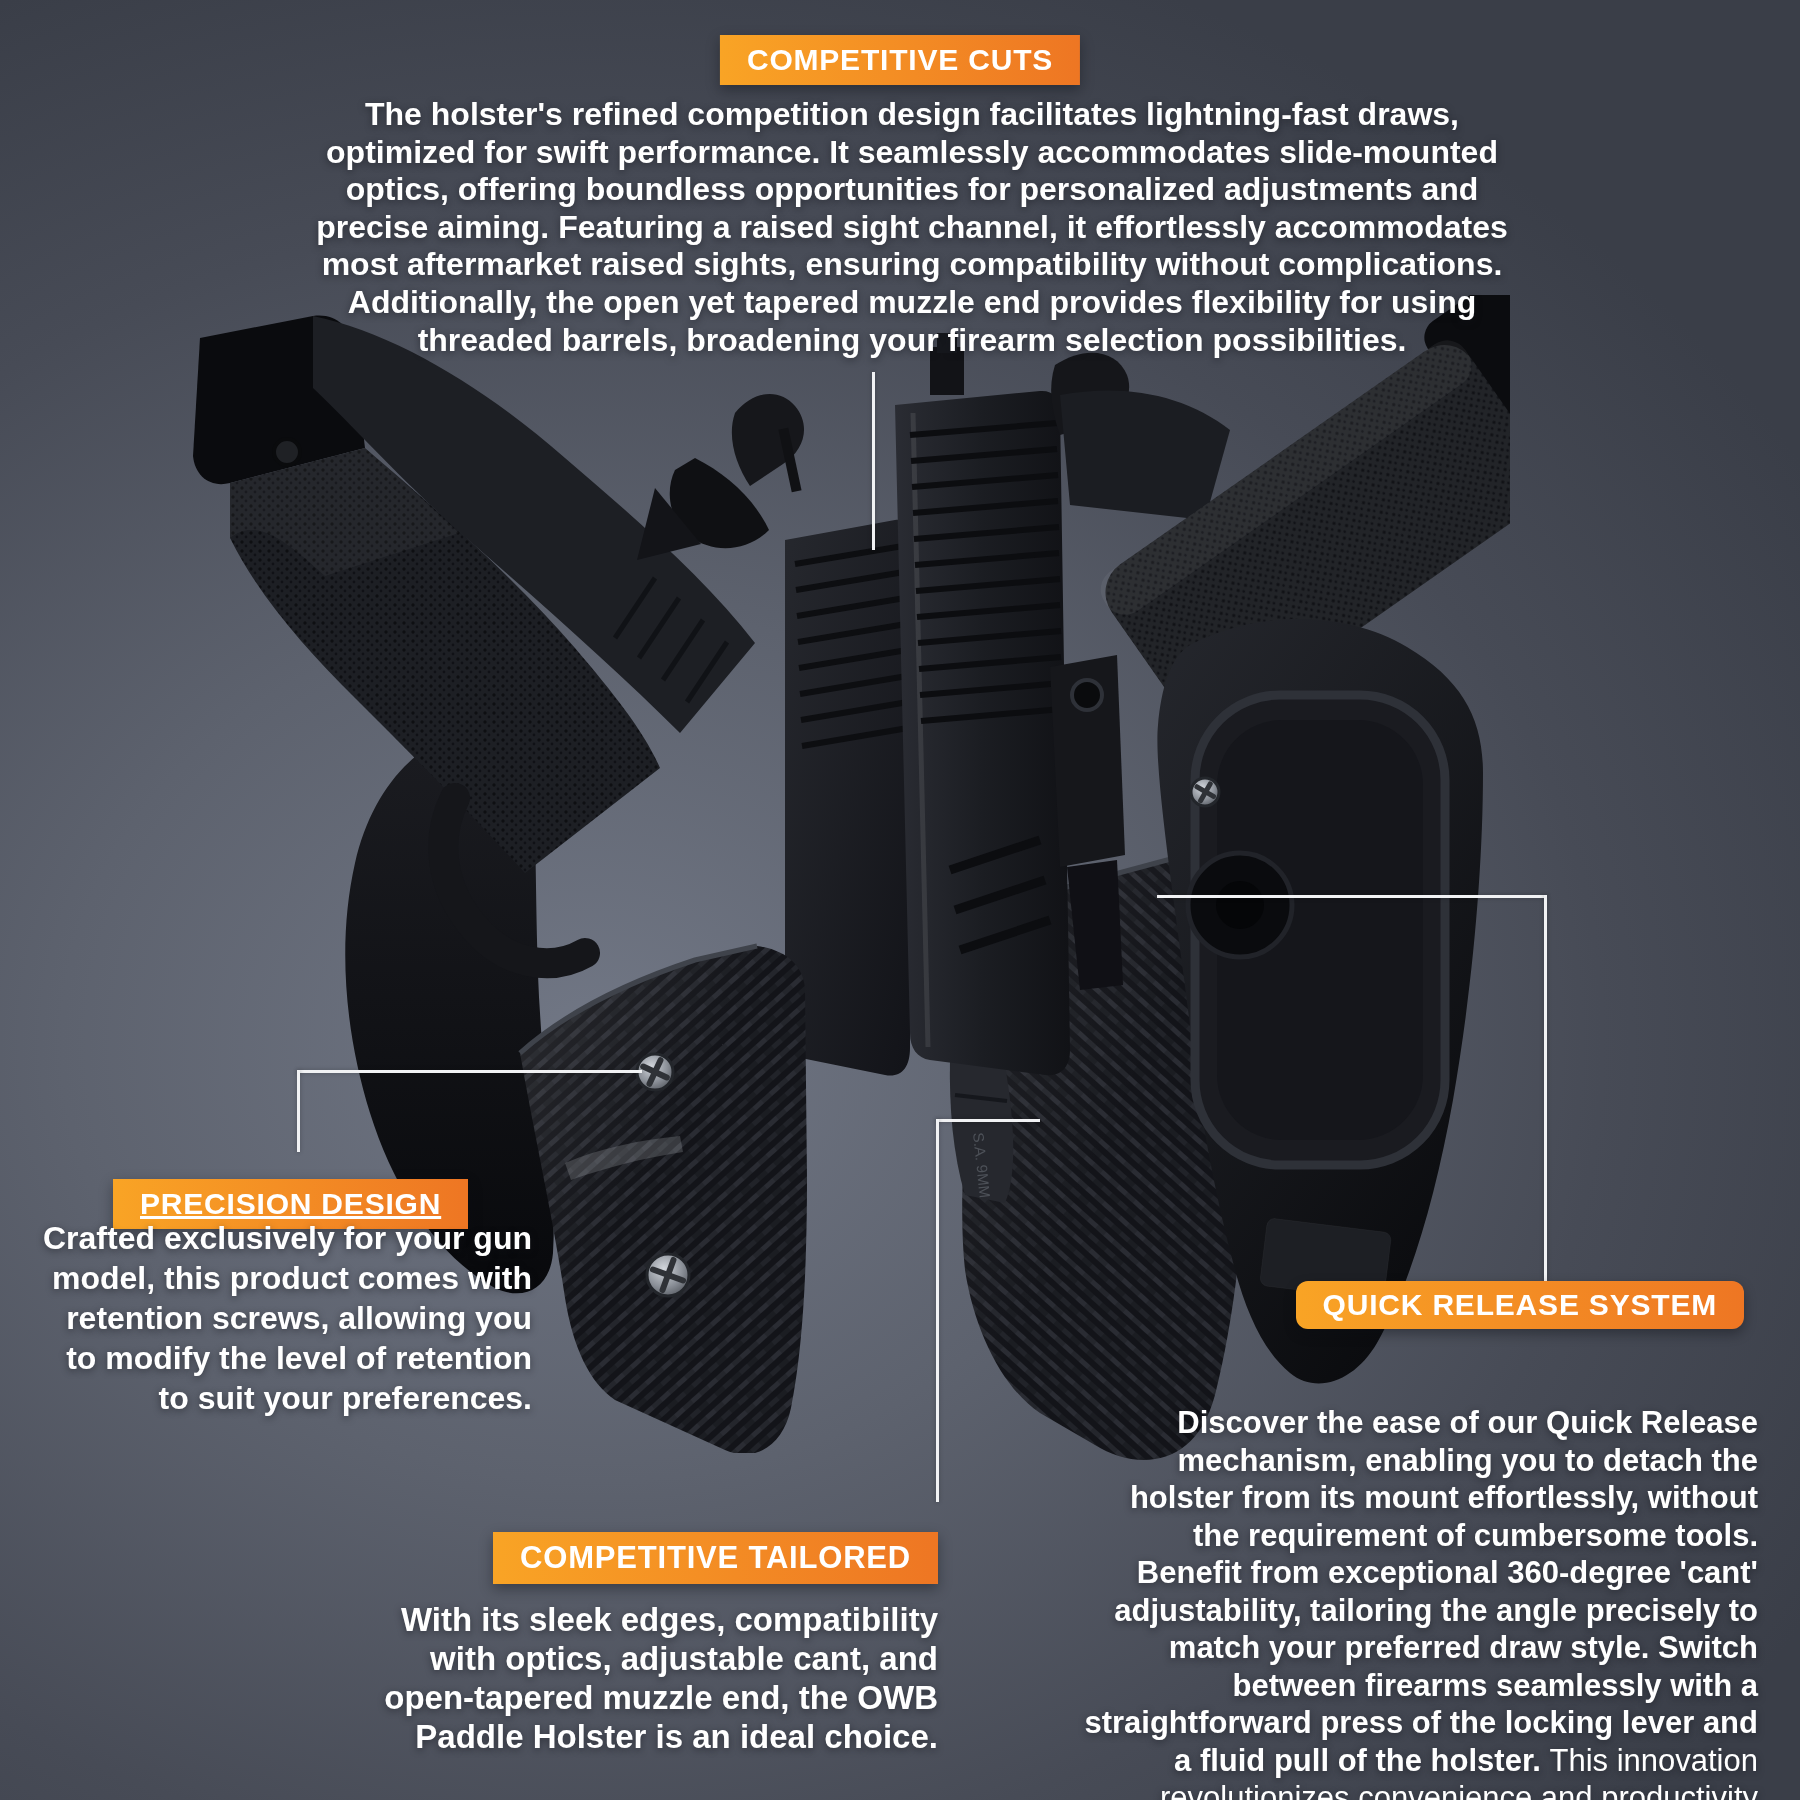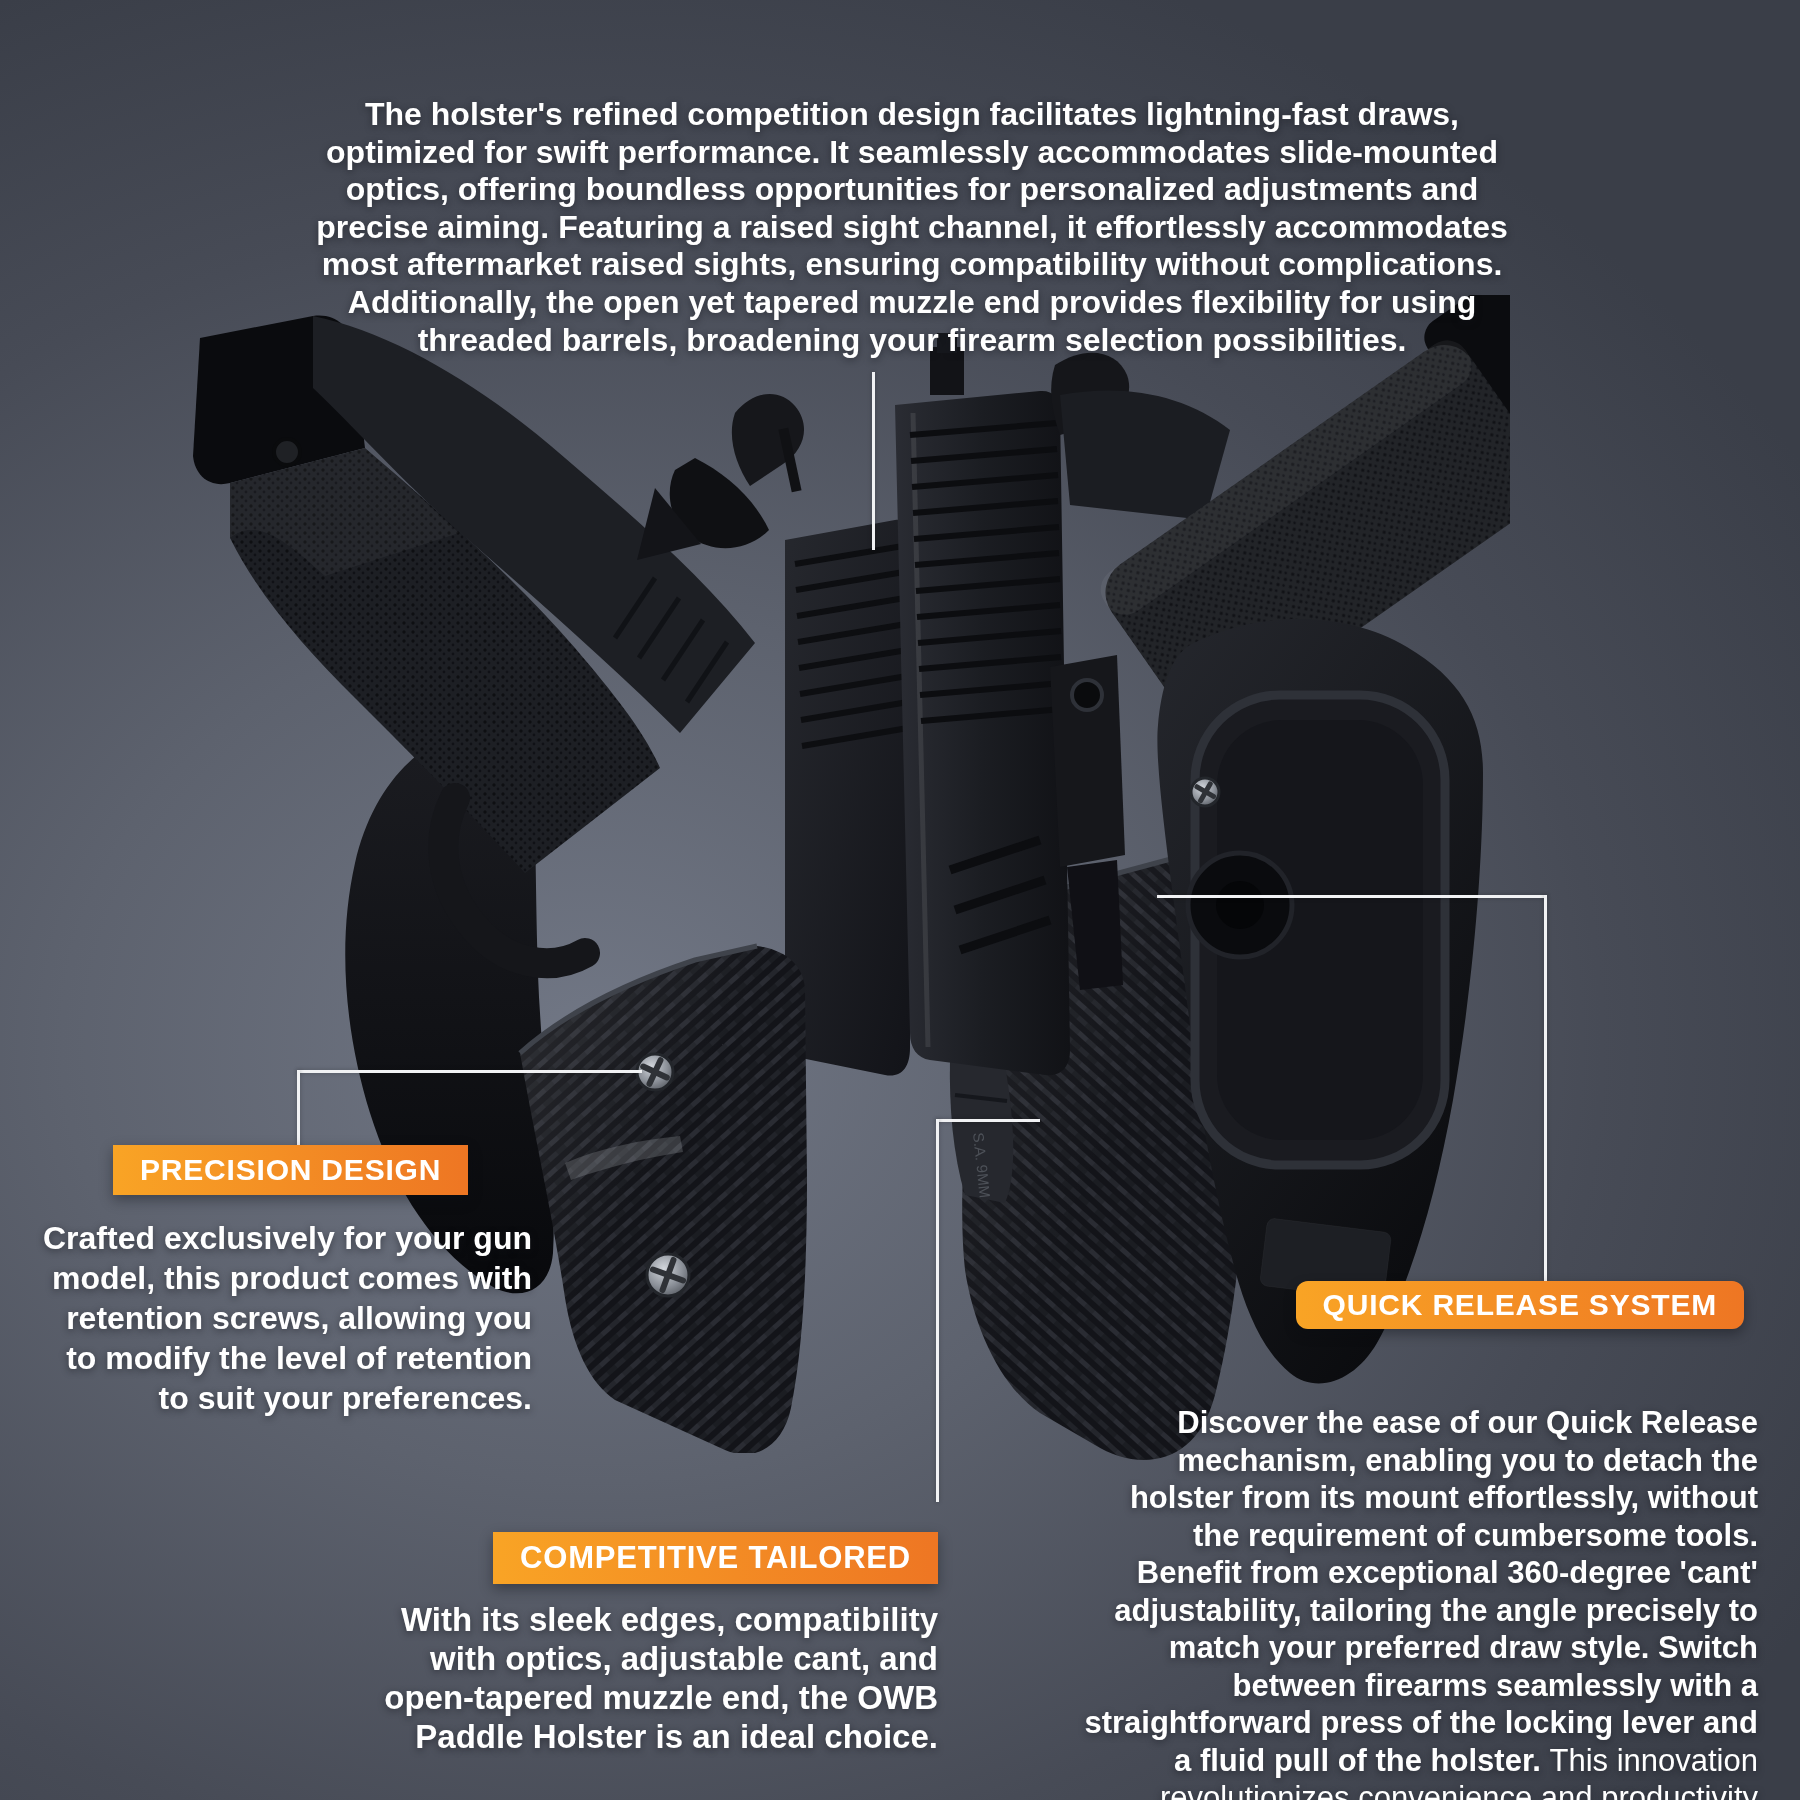--- a/index.html
+++ b/index.html
@@ -21,21 +21,21 @@
     text-shadow:0 2px 7px rgba(15,17,23,.5);
     padding-left:12px;
   }
   .para .bold-part{font-weight:400;text-align:right;}
   .cl{position:absolute;background:var(--line);box-shadow:0 0 4px rgba(10,12,16,.25);}
   #para-competitive{left:0;width:1800px;top:96px;text-align:center;font-size:32px;line-height:37.6px;}
   #badge-competitive{left:50%;top:35px;transform:translateX(-50%);}
   #line-competitive{left:872px;top:372px;width:3px;height:178px;}
   #line-precision-h{left:297px;top:1070px;width:345px;height:3px;}
   #line-precision-v{left:297px;top:1070px;width:3px;height:82px;}
-  #badge-precision{left:113px;top:1145px;}
+  #badge-precision{left:113px;top:1179px;text-decoration:underline;}
   #para-precision{left:5px;width:515px;top:1218px;text-align:right;font-size:32px;line-height:40px;}
   #line-tailored-h{left:936px;top:1119px;width:104px;height:3px;}
   #line-tailored-v{left:936px;top:1119px;width:3px;height:383px;}
   #badge-tailored{right:862px;top:1532px;height:52px;font-size:31px;}
   #para-tailored{right:862px;width:700px;top:1600px;text-align:right;font-size:33px;line-height:39px;}
   #line-quick-h{left:1157px;top:895px;width:390px;height:3px;}
   #line-quick-v{left:1544px;top:895px;width:3px;height:387px;}
   #badge-quick{right:56px;top:1281px;height:48px;border-radius:12px;}
   #para-quick{right:42px;width:790px;top:1404px;text-align:right;font-size:31px;line-height:37.5px;}
   .photo{position:absolute;}
@@ -240,20 +240,21 @@
   </svg>
 
   <div class="cl" id="line-competitive"></div>
   <div class="cl" id="line-precision-h"></div>
   <div class="cl" id="line-precision-v"></div>
   <div class="cl" id="line-tailored-h"></div>
   <div class="cl" id="line-tailored-v"></div>
   <div class="cl" id="line-quick-h"></div>
   <div class="cl" id="line-quick-v"></div>
 
+  <div class="badge" id="badge-competitive">COMPETITIVE CUTS</div>
   <div class="para" id="para-competitive">The holster's refined competition design facilitates lightning-fast draws,
 optimized for swift performance. It seamlessly accommodates slide-mounted
 optics, offering boundless opportunities for personalized adjustments and
 precise aiming. Featuring a raised sight channel, it effortlessly accommodates
 most aftermarket raised sights, ensuring compatibility without complications.
 Additionally, the open yet tapered muzzle end provides flexibility for using
 threaded barrels, broadening your firearm selection possibilities.</div>
 
   <div class="badge" id="badge-precision">PRECISION DESIGN</div>
   <div class="para" id="para-precision">Crafted exclusively for your gun

